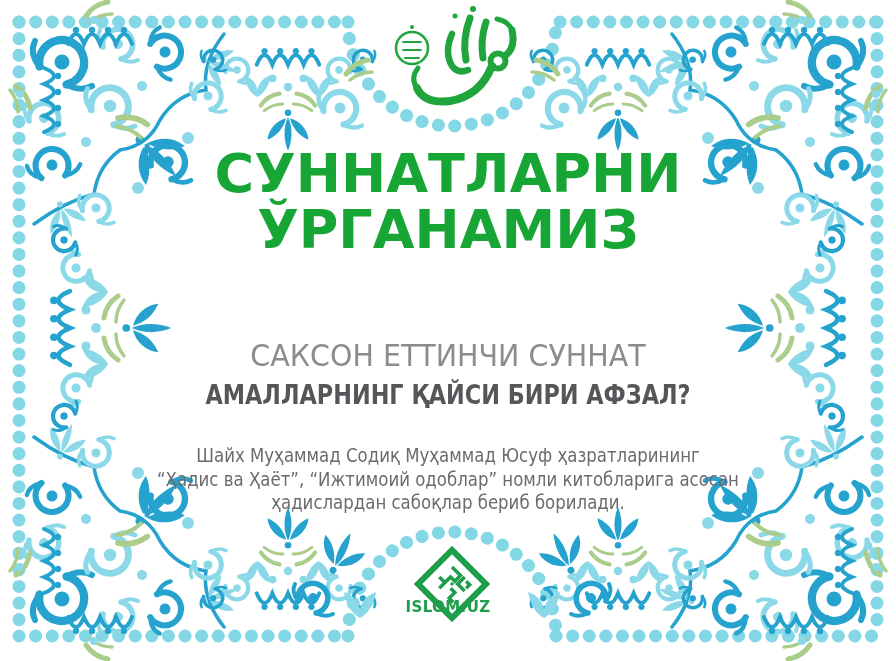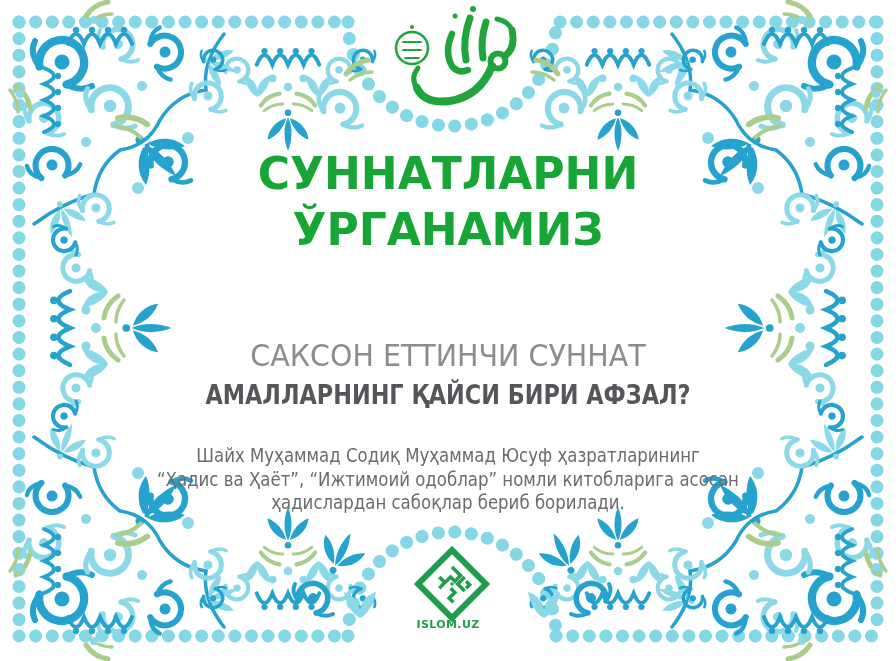--- a/index.html
+++ b/index.html
@@ -9,21 +9,21 @@
     background:#ffffff;
     overflow:hidden;
     font-family:"DejaVu Sans","Liberation Sans",sans-serif;
   }
   .border-svg{position:absolute;left:0;top:0;width:896px;height:661px;}
   .txt{position:absolute;left:0;right:0;text-align:center;white-space:nowrap;}
   .title{
     top:146px;
     color:#17A636;
     font-weight:bold;
-    font-size:44px;
+    font-size:54px;
     line-height:56px;
     letter-spacing:0px;
   }
   .subtitle{
     top:338px;
     color:#8C8C8E;
     font-size:31px;
     line-height:34px;
     transform:scaleX(.92);
     transform-origin:center;
@@ -39,24 +39,24 @@
   }
   .desc{
     top:444px;
     color:#6B6B6B;
     font-size:19.5px;
     line-height:23.5px;
     transform:scaleX(.85);
     transform-origin:center;
   }
   .logotext{
-    top:618px;
+    top:598px;
     color:#1E9D4B;
     font-weight:bold;
-    font-size:11px;
+    font-size:15px;
     letter-spacing:.4px;
   }
 </style>
 </head>
 <body>
 
 <div class="poster">
 
   <svg class="border-svg" viewBox="0 0 896 661" aria-hidden="true">
     <defs>

